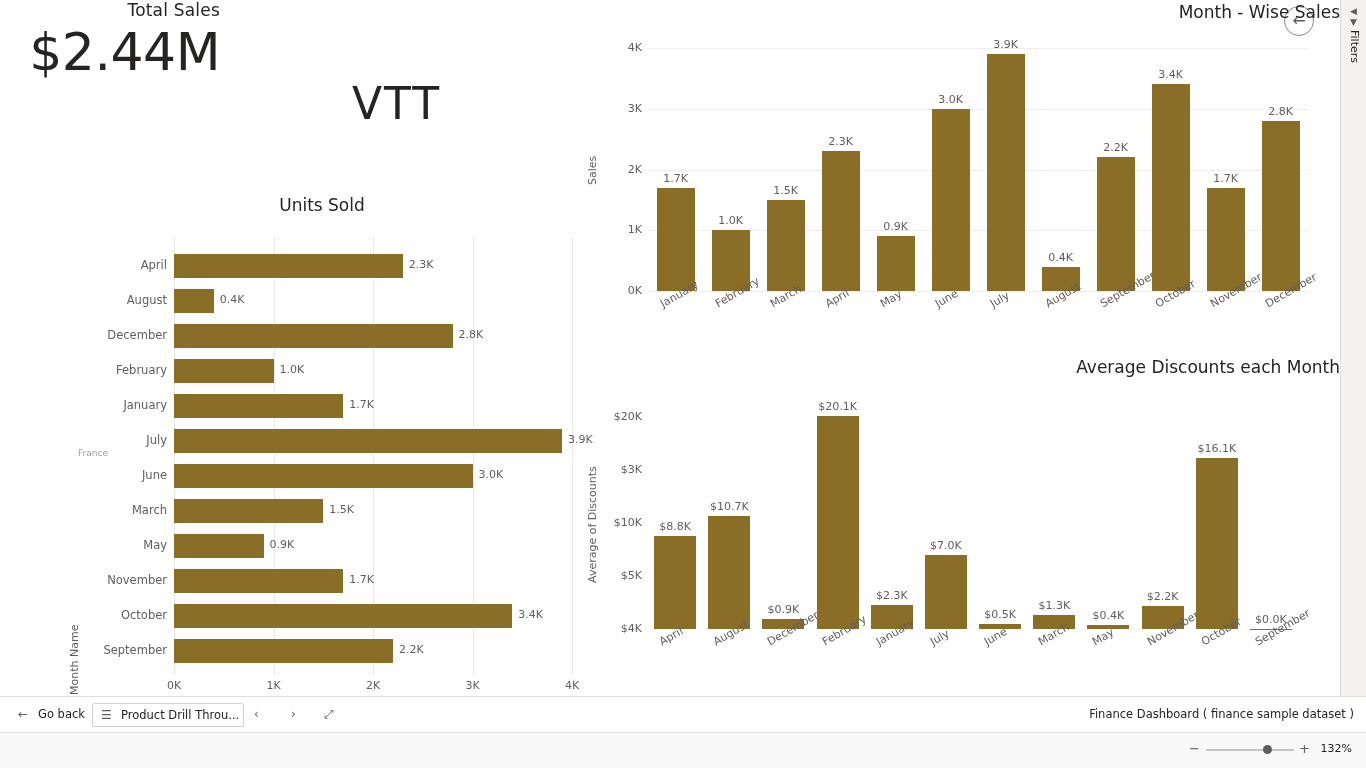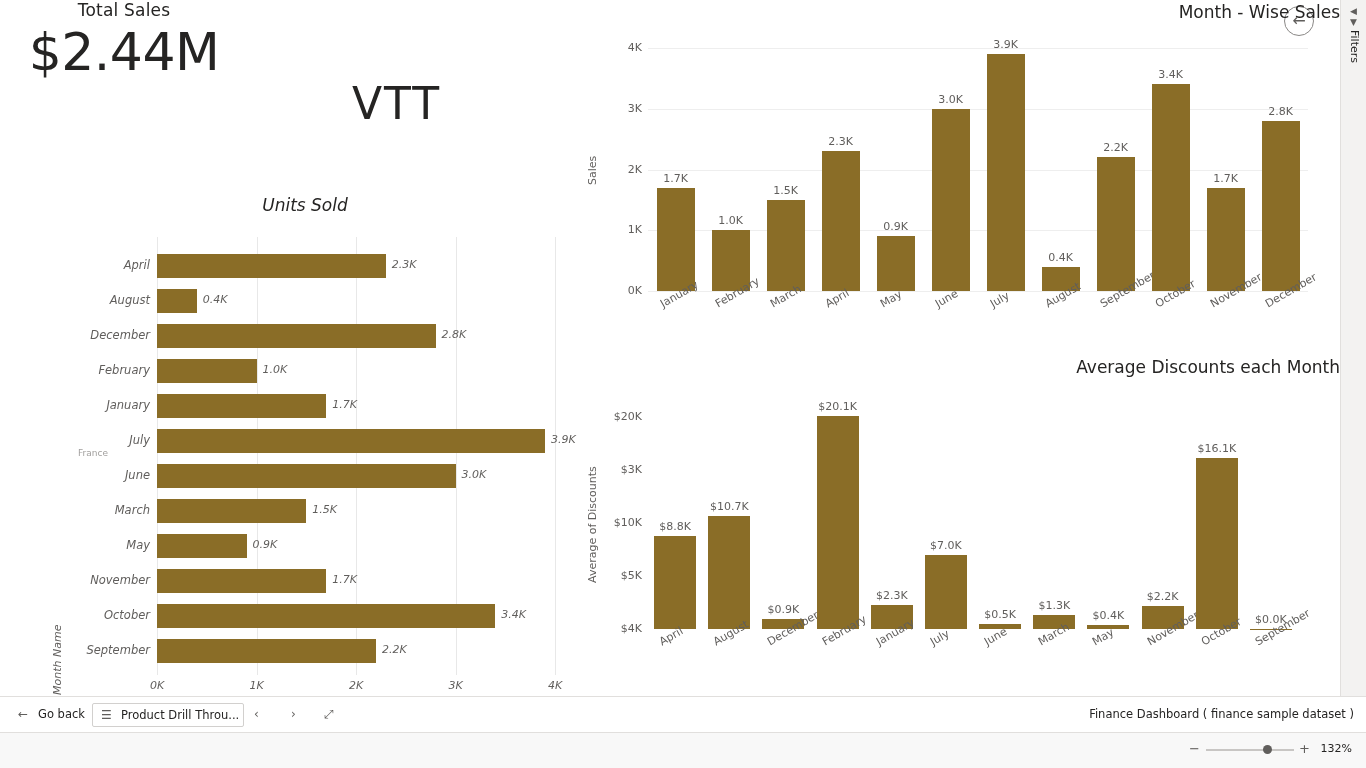--- a/index.html
+++ b/index.html
@@ -6,33 +6,33 @@
   html, body {
     margin: 0; padding: 0;
     width: 1366px; height: 768px;
     background: #ffffff;
     font-family: "DejaVu Sans", sans-serif;
     overflow: hidden;
   }
   .page { position: relative; width: 1366px; height: 768px; background:#fff; }
 
   
-  .kpi { position: absolute; text-align: center; }
+  .kpi { position: absolute; text-align: right; }
   .kpi-label { font-size: 17px; color: #252423; font-weight: 400; letter-spacing: .2px; }
   .kpi-value { font-size: 52px; color: #252423; font-weight: 400; letter-spacing: -.5px; margin-top: 2px;}
   #kpi-sales { left: 28px; top: 0px; width: 192px; }
   #kpi-profit { left: 28px; top: 98px; width: 192px; }
 
   .brand { position:absolute; left: 352px; top: 78px; font-size: 44px; color:#252423; letter-spacing: 2px; font-family:"DejaVu Sans", sans-serif;}
 
   
   .chart-title { position:absolute; font-size: 17px; color:#252423; text-align:right; }
 
   
-  #units-sold { position:absolute; left: 5px; top: 195px; width: 600px; height: 520px; font-style: italic; }
+  #units-sold { position:absolute; left: 22px; top: 195px; width: 600px; height: 520px; }
   #units-sold .ttl { width: 600px; text-align:center; top:0; left:0; position:absolute; font-size:17px; color:#252423;}
   .h-axis-title { position:absolute; font-size:11px; color:#605e5c; }
   .v-axis-title { position:absolute; font-size:11px; color:#605e5c; transform: rotate(-90deg); transform-origin: left top; white-space:nowrap;}
 
   .hrow { position:absolute; left:0; height: 35px; width:600px; }
   .hrow .cat { position:absolute; left:0; top:9px; width:145px; text-align:right; font-size:11.5px; color:#605e5c;}
   .hrow .bar { position:absolute; left:152px; top:5px; height:24px; background:#8a6d27; }
   .hrow .val { position:absolute; top:9px; font-size:11px; color:#605e5c; white-space:nowrap;}
 
   .gridline-v { position:absolute; width:1px; background:#e8e8e8; }

